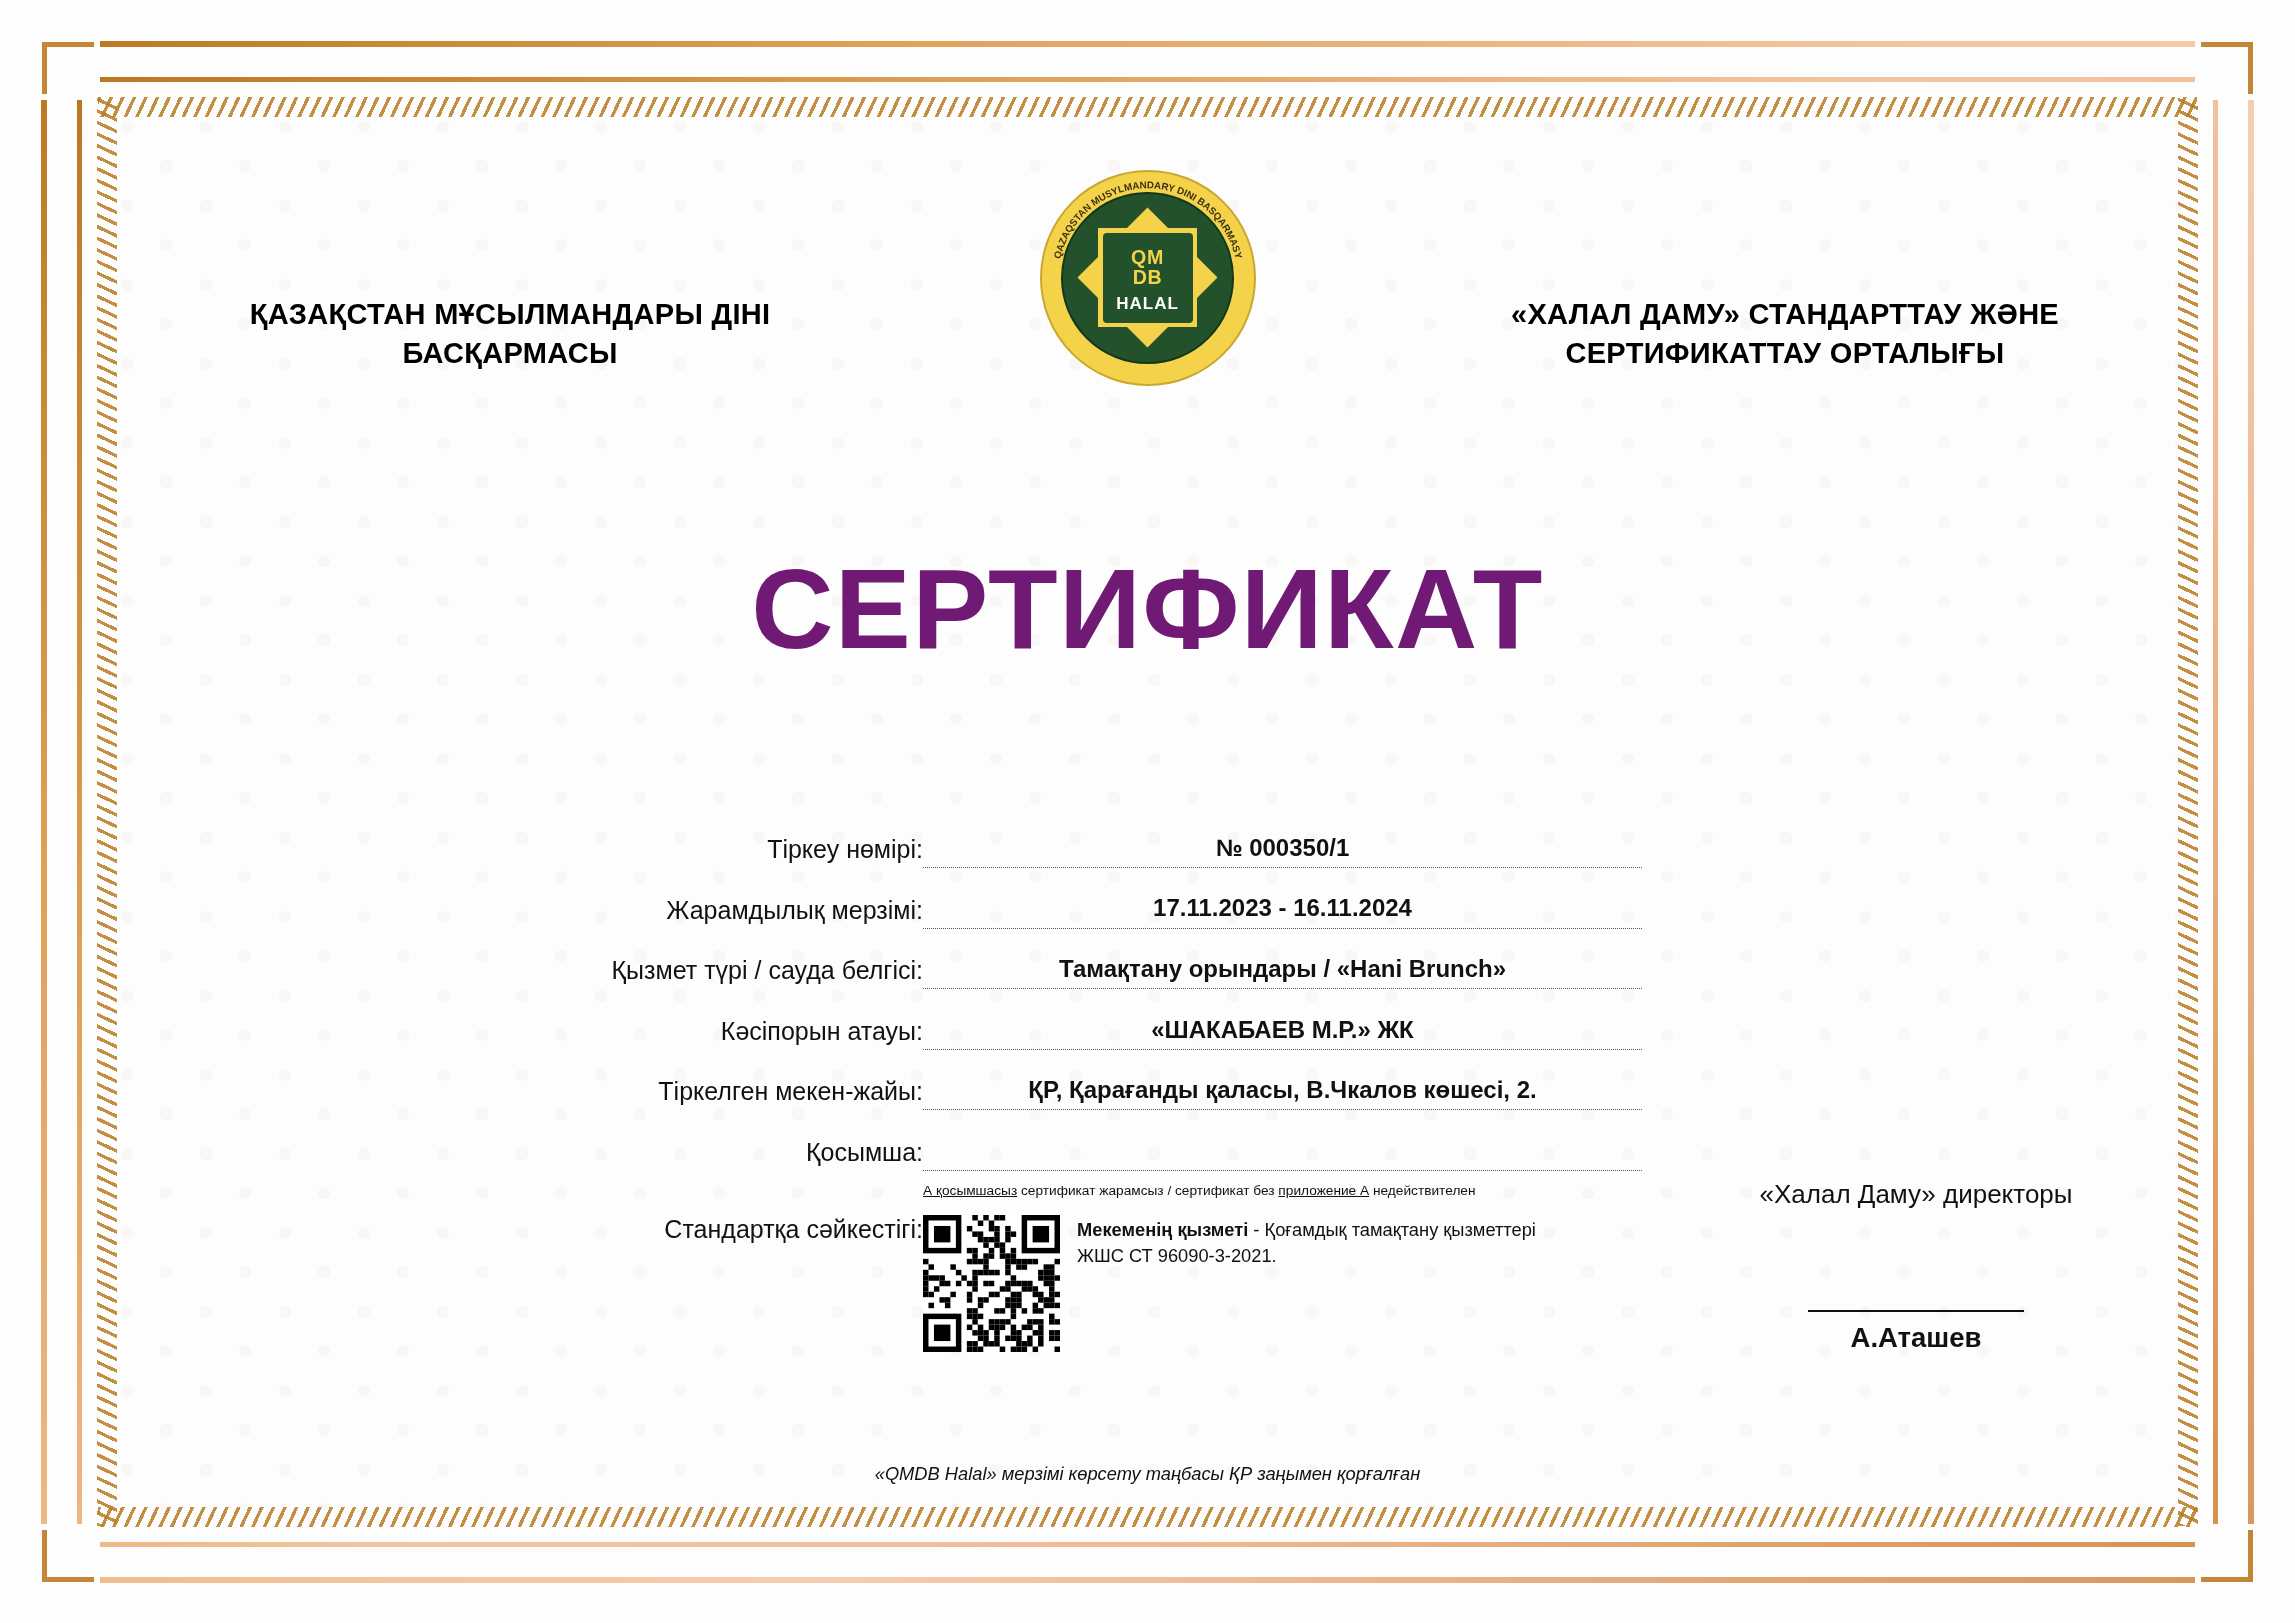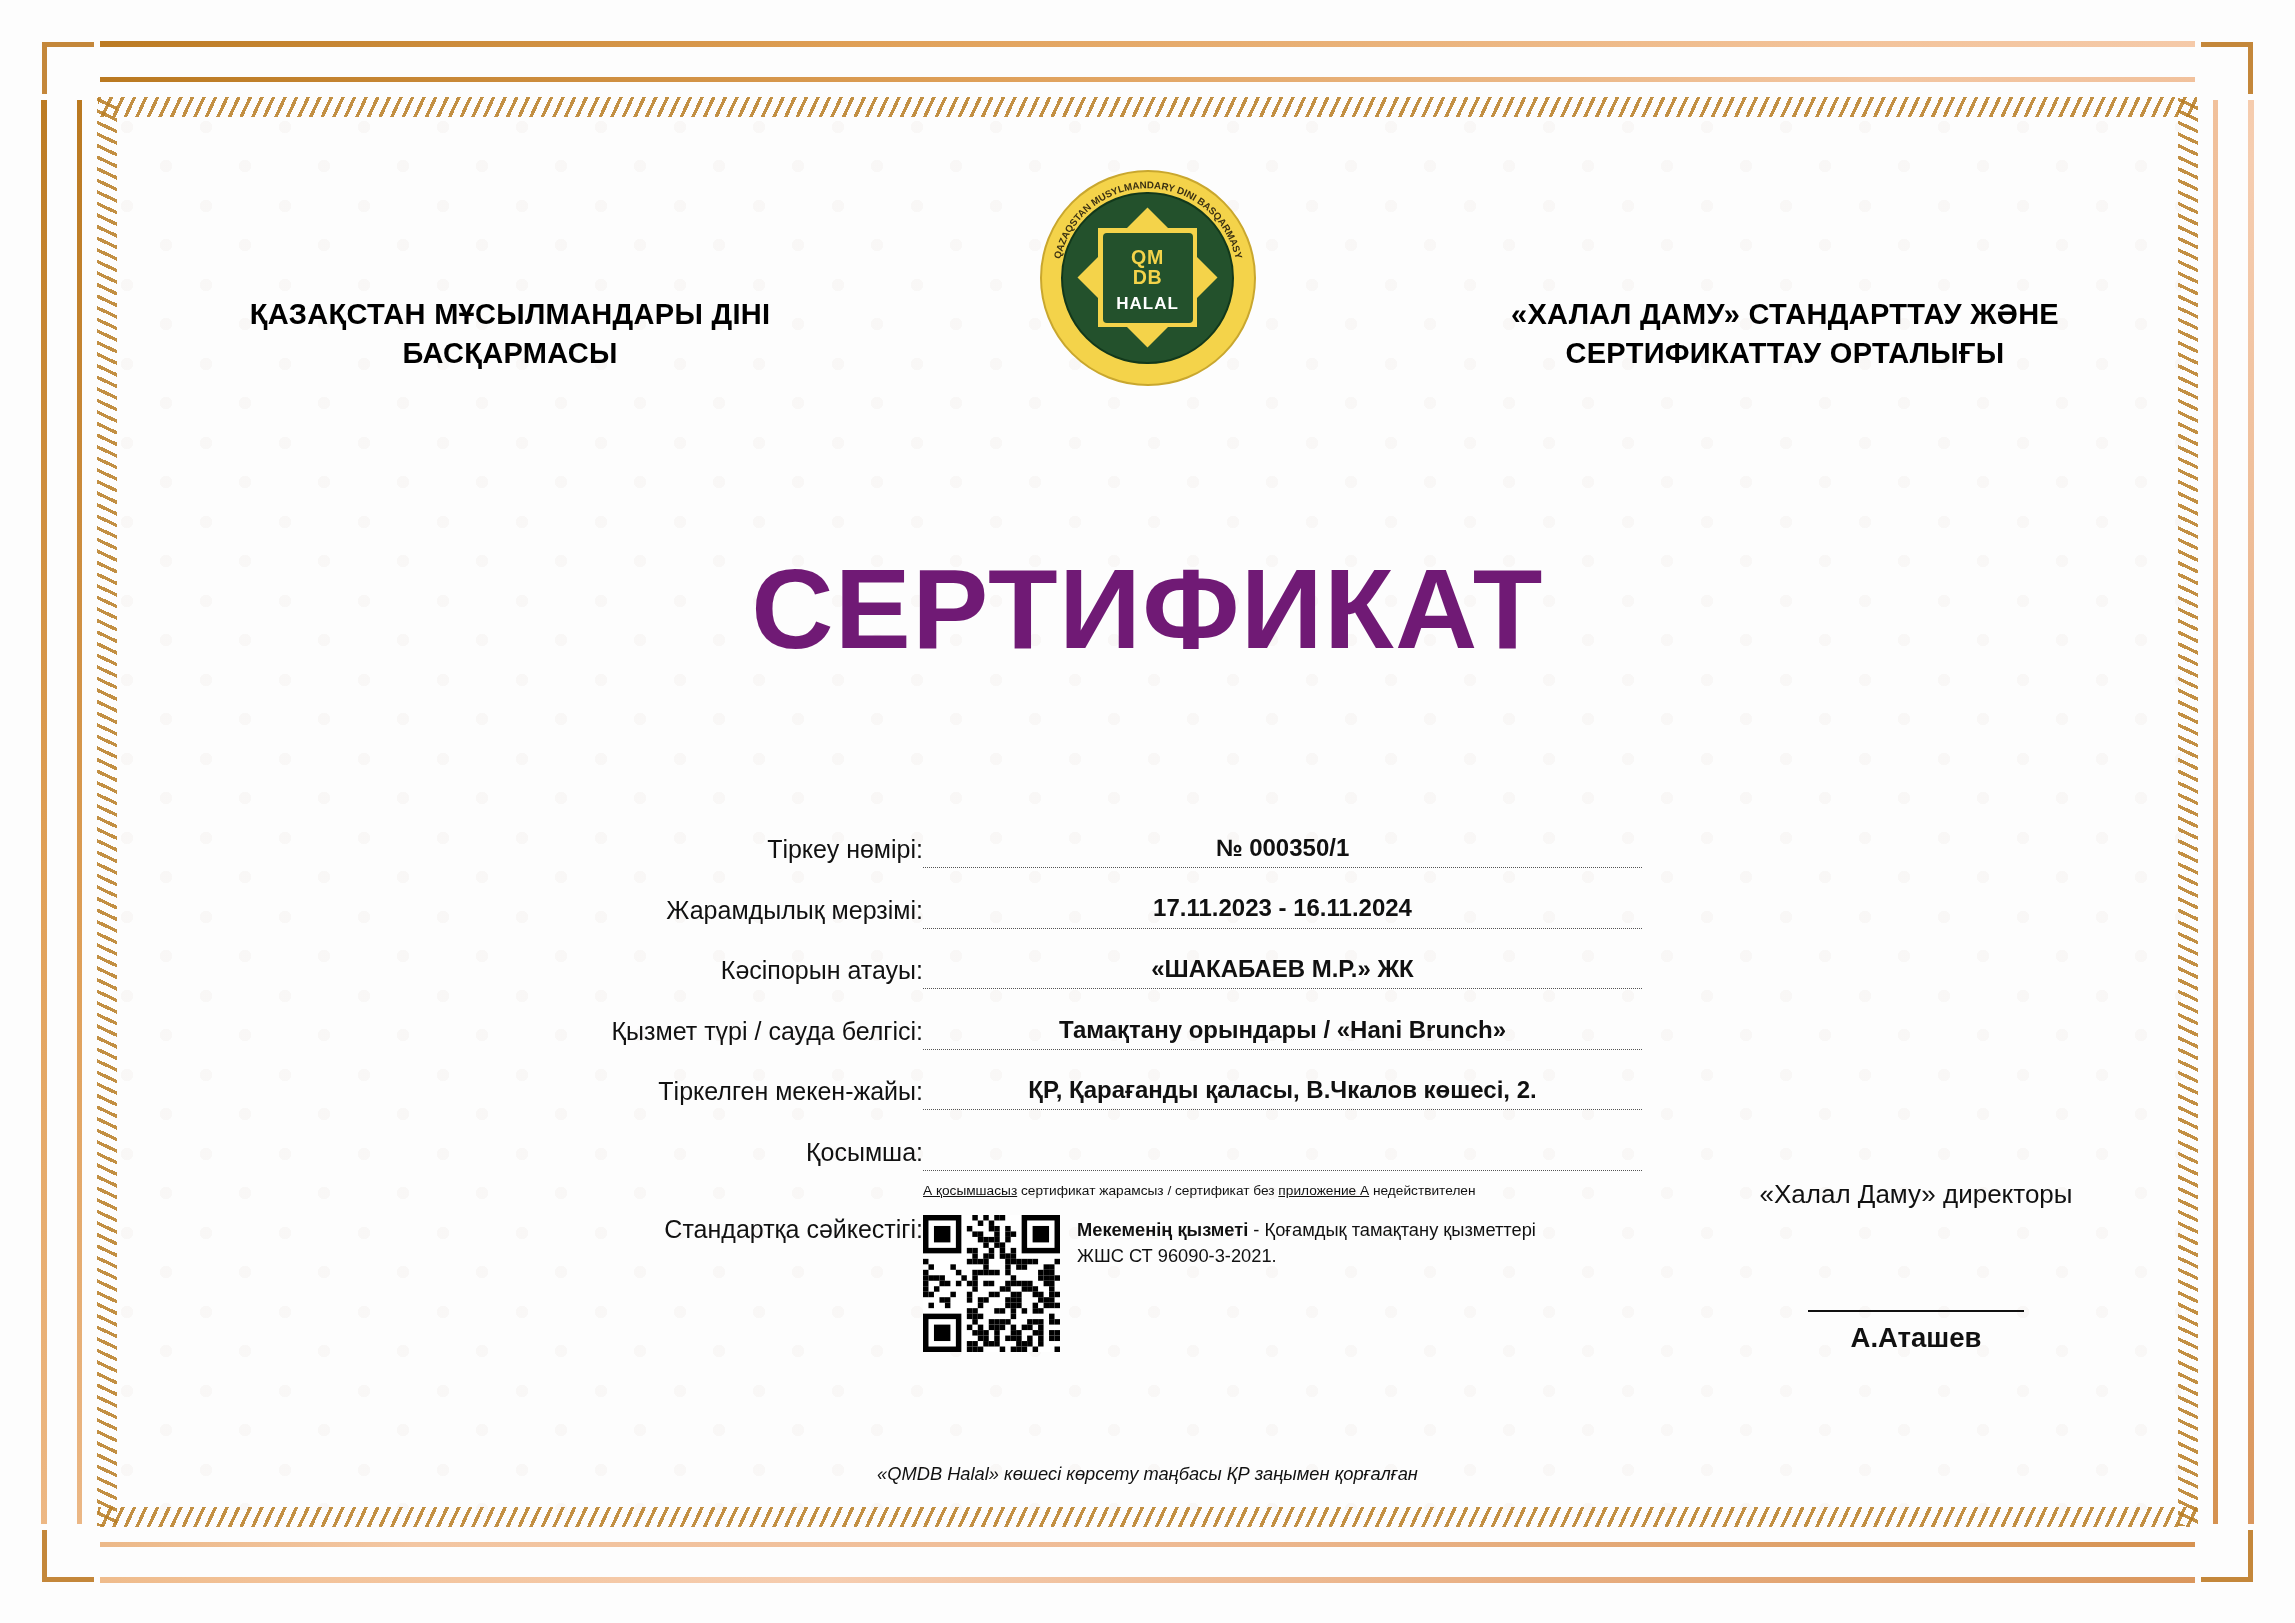--- a/index.html
+++ b/index.html
@@ -348,27 +348,27 @@
       <div class="field-label">Тіркеу нөмірі:</div>
       <div class="field-value">№ 000350/1</div>
     </div>
 
     <div class="field-row">
       <div class="field-label">Жарамдылық мерзімі:</div>
       <div class="field-value">17.11.2023 - 16.11.2024</div>
     </div>
 
     <div class="field-row">
+      <div class="field-label">Қызмет түрі / сауда белгісі:</div>
+      <div class="field-value">Тамақтану орындары / «Hani Brunch»</div>
+    </div>
+
+    <div class="field-row">
       <div class="field-label">Кәсіпорын атауы:</div>
       <div class="field-value">«ШАКАБАЕВ М.Р.» ЖК</div>
-    </div>
-
-    <div class="field-row">
-      <div class="field-label">Қызмет түрі / сауда белгісі:</div>
-      <div class="field-value">Тамақтану орындары / «Hani Brunch»</div>
     </div>
 
     <div class="field-row">
       <div class="field-label">Тіркелген мекен-жайы:</div>
       <div class="field-value">ҚР, Қарағанды қаласы, В.Чкалов көшесі, 2.</div>
     </div>
 
     <div class="field-row">
       <div class="field-label">Қосымша:</div>
       <div class="field-value empty"></div>
@@ -600,15 +600,15 @@
       </div>
     </div>
   </div>
 
   <div class="signature">
     <div class="role">«Халал Даму» директоры</div>
     <div class="sig-line"></div>
     <div class="name">А.Аташев</div>
   </div>
 
-  <div class="footer">«QMDB Halal» көшесі көрсету таңбасы ҚР заңымен қорғалған</div>
+  <div class="footer">«QMDB Halal» мерзімі көрсету таңбасы ҚР заңымен қорғалған</div>
 </div>
 
 
 </body></html>

